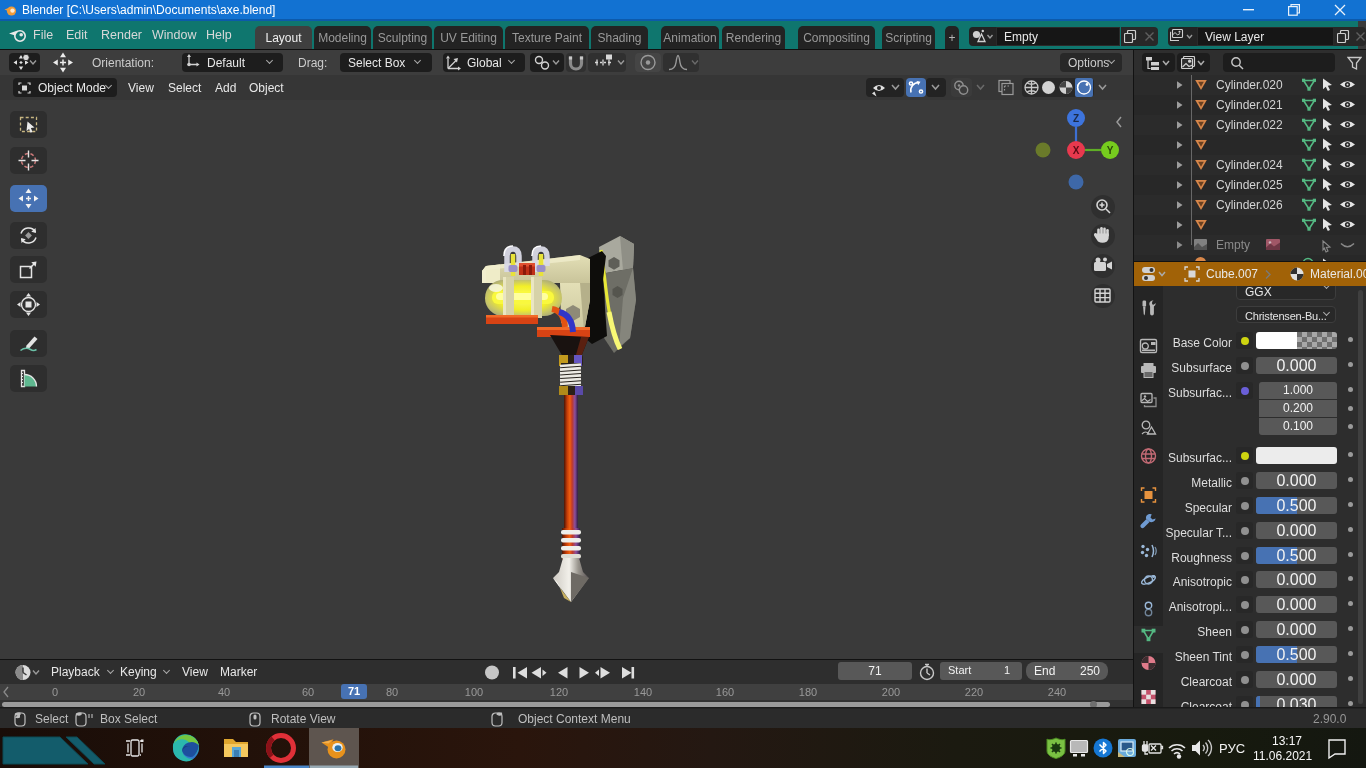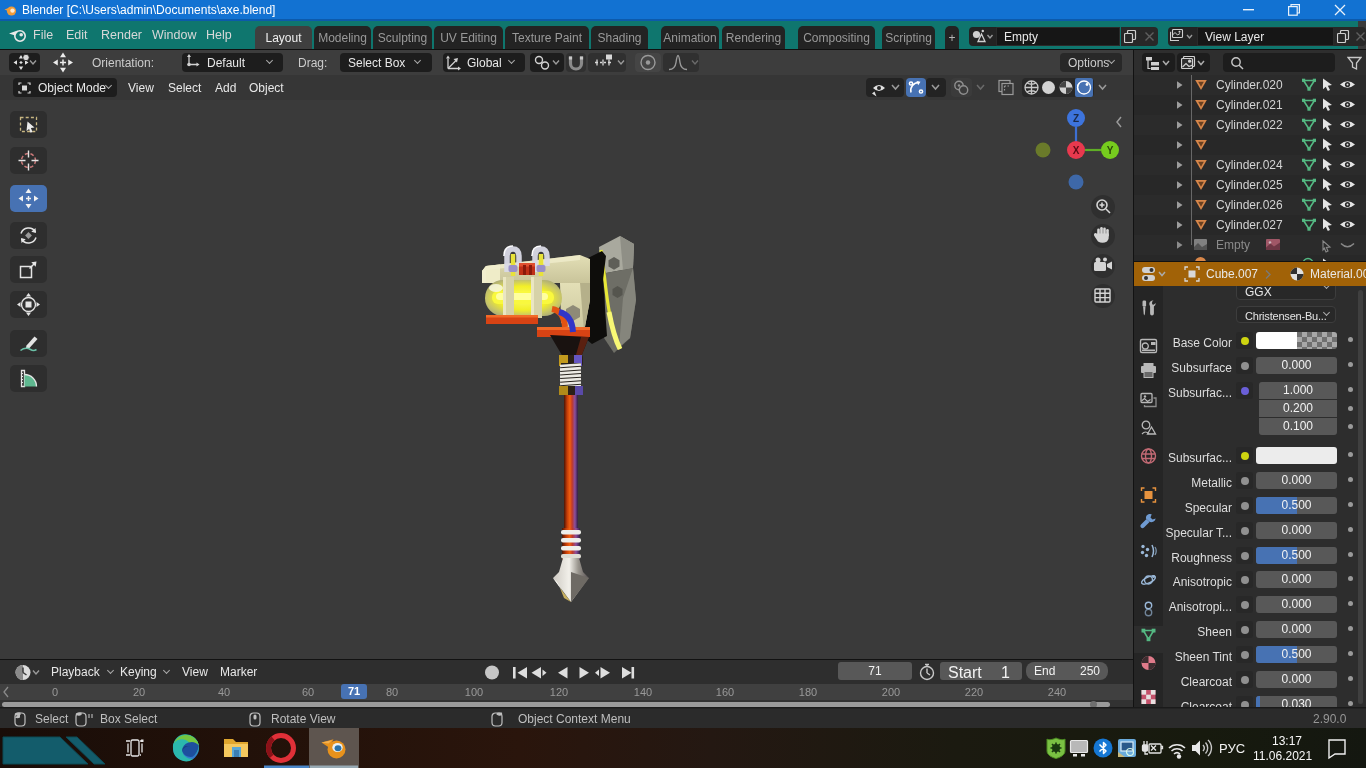--- a/index.html
+++ b/index.html
@@ -36,21 +36,21 @@
 
 #props { position:absolute; left:1134px; top:262px; width:232px; height:446px; background:#2d2d2d; }
 #propshead { position:absolute; left:0; top:0; width:232px; height:24px; background:#a16207; z-index:3;text-decoration:underline; }
 #proptabs { position:absolute; left:0; top:24px; width:29px; height:422px; background:#252525; }
 .prow { position:absolute; left:29px; width:203px; height:25px; }
 .plabel { position:absolute; right:134px; top:5px; font-size:12px; color:#dedede; white-space:nowrap; }
 .pdot { position:absolute; left:73px; top:1px; width:17px; height:17px; background:#282828; border-radius:3px; }
 .pdot::after { content:""; position:absolute; left:4.5px; top:4.5px; width:8px; height:8px; border-radius:50%; background:#909090; }
 .pdot.yel::after { background:#cdd410; }
 .pdot.pur::after { background:#6a5fd8; }
-.pslider { position:absolute; left:93px; top:1px; width:81px; height:17px; background:#585858; border-radius:3px; overflow:hidden; font-size:12px; color:#f2f2f2; text-align:center; line-height:17px; }
+.pslider { position:absolute; left:93px; top:1px; width:81px; height:17px; background:#585858; border-radius:3px; overflow:hidden; font-size:16px; color:#f2f2f2; text-align:center; line-height:17px; }
 .pslider .fill { position:absolute; left:0; top:0; height:17px; background:#4772b3; }
 .pslider span { position:relative; }
 .adot { position:absolute; left:185px; top:6px; width:5px; height:5px; border-radius:50%; background:#9a9a9a; }
 .pdrop { position:absolute; left:102px; width:100px; height:17px; background:#282828; border:1px solid #3d3d3d; border-radius:4px; font-size:12px; color:#e5e5e5; line-height:15px; padding-left:8px; white-space:nowrap; overflow:hidden; }
 .pdrop .chev { position:absolute; right:5px; top:4px; }
 
 #timeline { position:absolute; left:0; top:660px; width:1133px; height:48px; }
 #tlhead { position:absolute; left:0; top:0; width:1133px; height:24px; background:#2e2e2e; }
 #tlruler { position:absolute; left:0; top:24px; width:1133px; height:16px; background:#404040; }
 #tlscroll { position:absolute; left:0; top:40px; width:1133px; height:8px; background:#323232; }
@@ -551,23 +551,20 @@
         <div class="oname">Cylinder.022</div>
       </div>
     <div class="orow" style="top:104px;background:#2b2b2b">
         <div class="oname">Cylinder.024</div>
       </div>
     <div class="orow" style="top:124px;background:#282828">
         <div class="oname">Cylinder.025</div>
       </div>
     <div class="orow" style="top:144px;background:#2b2b2b">
         <div class="oname">Cylinder.026</div>
-      </div>
-    <div class="orow" style="top:164px;background:#282828">
-        <div class="oname">Cylinder.027</div>
       </div>
     <div class="orow" style="top:184px;background:#2b2b2b">
         <div class="oname" style="color:#8b8b8b">Empty</div>
       </div>
     <div class="orow" style="top:204px;background:#282828;height:7px"></div>
 
     <svg class="abs" style="left:0;top:24px" width="232" height="187" viewBox="0 0 232 187">
       <defs>
         <g id="otri">
             <path d="M0 0 L5.5 3.75 L0 7.5 Z" fill="#9d9d9d"></path>
@@ -903,21 +900,21 @@
             <path d="M121 6.5 L117 9.75 L121 13 Z"></path>
           <path d="M144 4 L153.5 9.75 L144 15.5 Z"></path>
             <rect x="153.5" y="4" width="2.6" height="11.5"></rect>
         </g>
       </svg>
       <div class="abs" style="left:838px;top:2px;width:74px;height:18px;background:#585858;border-radius:3px;font-size:12px;color:#f2f2f2;text-align:center;line-height:18px">71</div>
       <svg class="abs" style="left:918px;top:3px" width="18" height="18" viewBox="0 0 18 18">
           <circle cx="9" cy="10" r="6.5" fill="none" stroke="#c8c8c8" stroke-width="1.4"></circle>
           <path d="M9 10 L9 5.5 M9 10 L12 12 M7 1.5 L11 1.5 M9 1.5 L9 3.5" stroke="#c8c8c8" stroke-width="1.4" fill="none"></path>
         </svg>
-      <div class="abs" style="left:940px;top:2px;width:82px;height:18px;background:#585858;border-radius:3px;font-size:16px;color:#f2f2f2">
+      <div class="abs" style="left:940px;top:2px;width:82px;height:18px;background:#585858;border-radius:3px;font-size:11px;color:#f2f2f2">
           <span style="position:absolute;left:8px;top:2px">Start</span>
           <span style="position:absolute;right:12px;top:2px">1</span>
         </div>
       <div class="abs" style="left:1026px;top:2px;width:82px;height:18px;background:#585858;border-radius:8px;font-size:12px;color:#f2f2f2">
           <span style="position:absolute;left:8px;top:2px">End</span>
           <span style="position:absolute;right:8px;top:2px">250</span>
         </div>
     </div>
     <div id="tlruler">
       <div class="rnum" style="left:55px">0</div>

